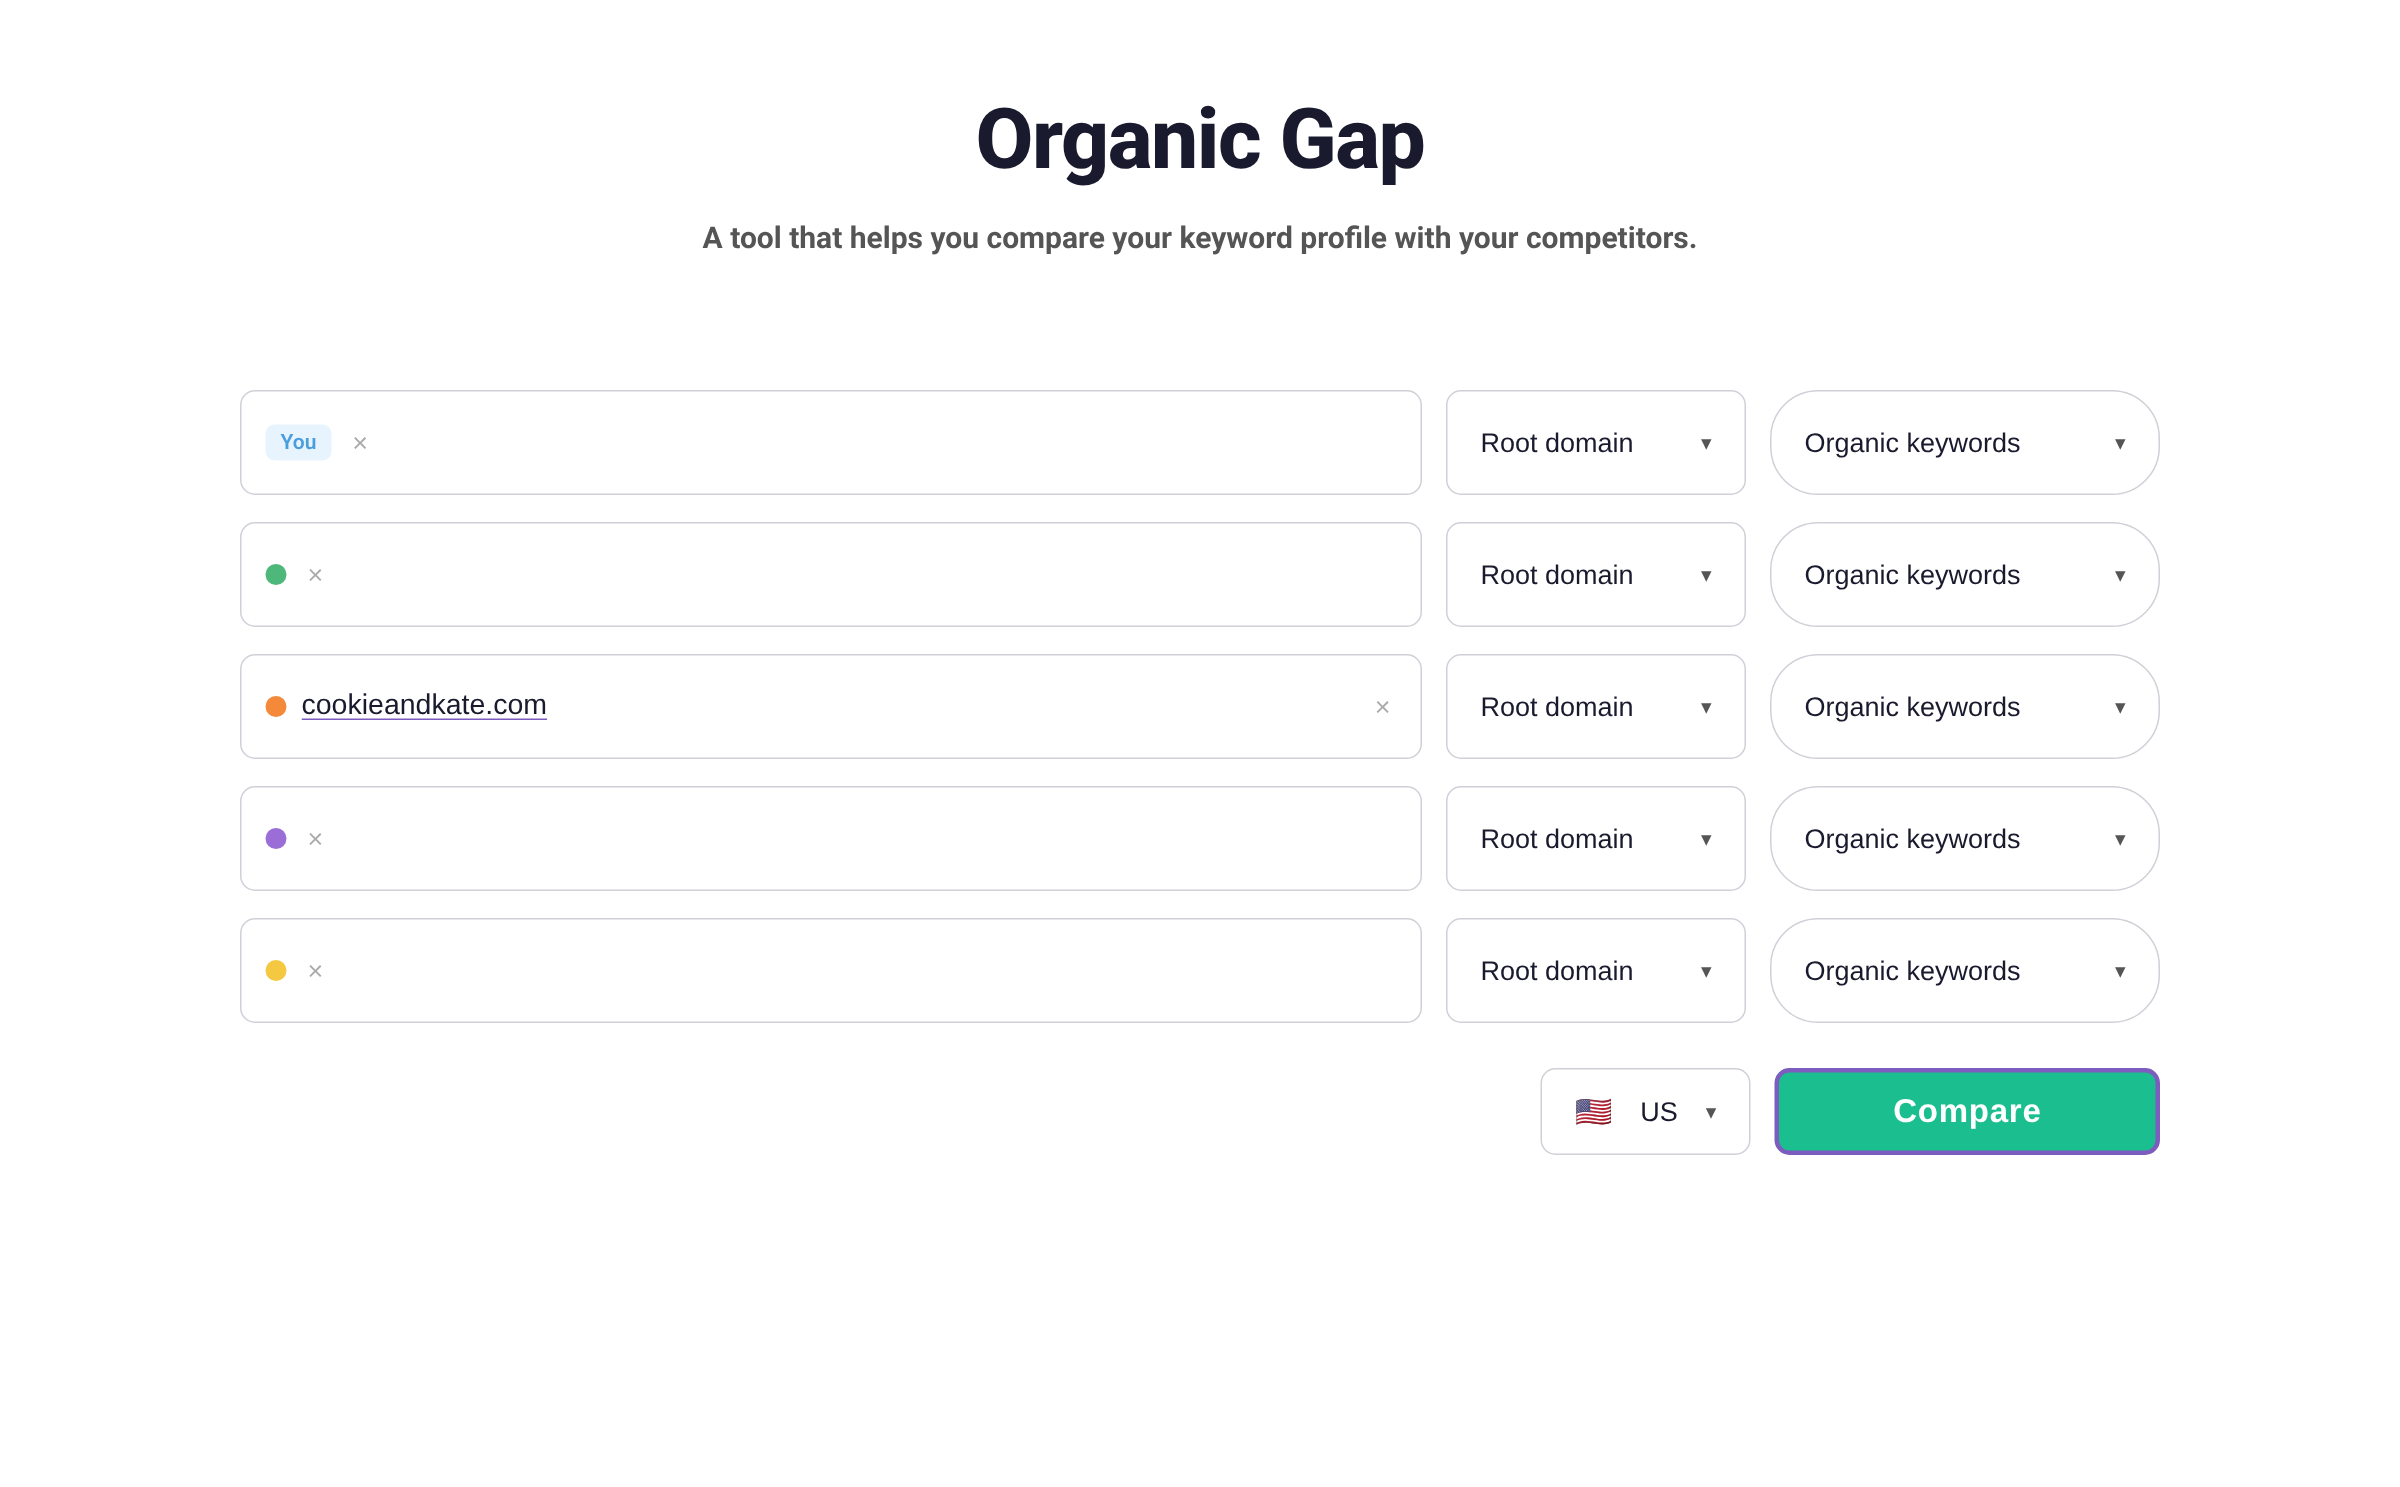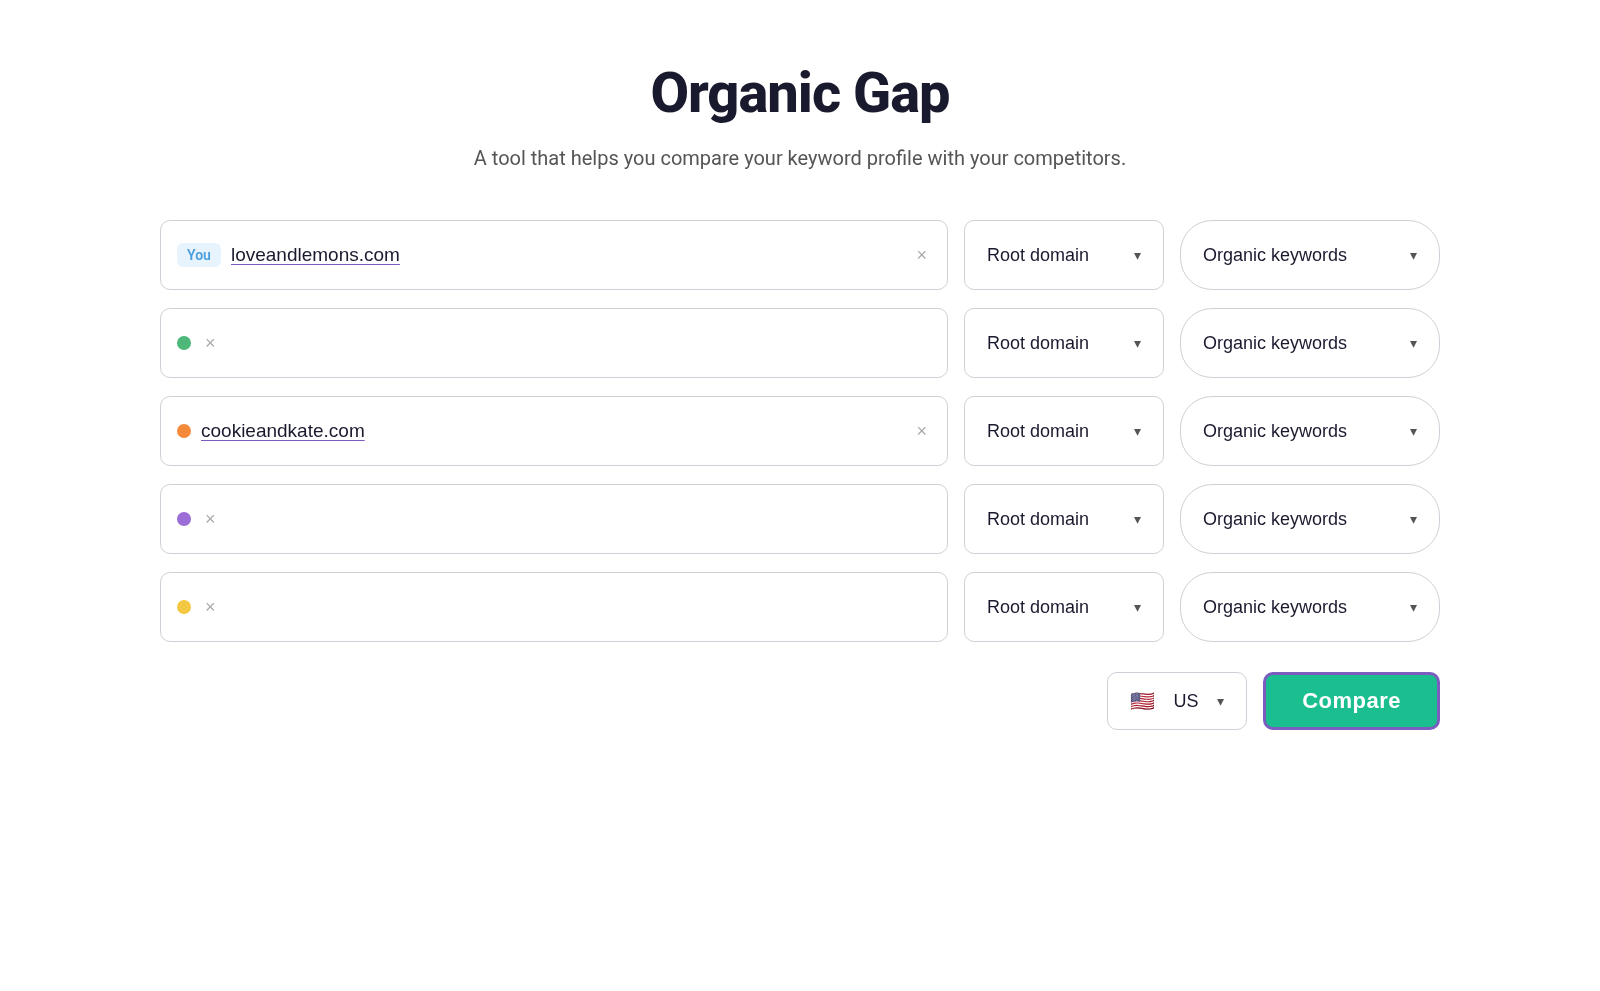--- a/index.html
+++ b/index.html
@@ -24,25 +24,27 @@
       font-weight: 800;
       color: #1a1a2e;
       margin-bottom: 20px;
       letter-spacing: -1px;
     }
 
     .page-subtitle {
       font-size: 20px;
       color: #555;
       margin-bottom: 50px;
+      font-weight: bold;
     }
 
     .main-content {
       width: 100%;
       max-width: 1280px;
+      margin-top: 40px;
     }
 
     .row {
       display: flex;
       align-items: center;
       gap: 16px;
       margin-bottom: 18px;
     }
 
     .domain-input-wrapper {
@@ -162,40 +164,39 @@
 
     .flag-emoji {
       font-size: 20px;
     }
 
     .compare-btn {
       background: #1bbf8f;
       color: #fff;
       border: 3px solid #7c5cbf;
       border-radius: 10px;
-      padding: 0 36px;
+      padding: 0 76px;
       height: 58px;
       font-size: 22px;
       font-weight: 600;
       cursor: pointer;
       letter-spacing: 0.5px;
     }
   </style>
 </head>
 <body>
 
 <h1 class="page-title">Organic Gap</h1>
 <p class="page-subtitle">A tool that helps you compare your keyword profile with your competitors.</p>
 
 <div class="main-content">
 
   <div class="row">
     <div class="domain-input-wrapper">
       <span class="you-badge">You</span>
-      <input class="domain-input" type="text" value="loveandlemons.com" style="">
       <button class="clear-btn">×</button>
     </div>
     <button class="dropdown-btn">
       <span>Root domain</span>
       <span class="dropdown-arrow">▾</span>
     </button>
     <button class="dropdown-btn keywords-dropdown">
       <span>Organic keywords</span>
       <span class="dropdown-arrow">▾</span>
     </button>

